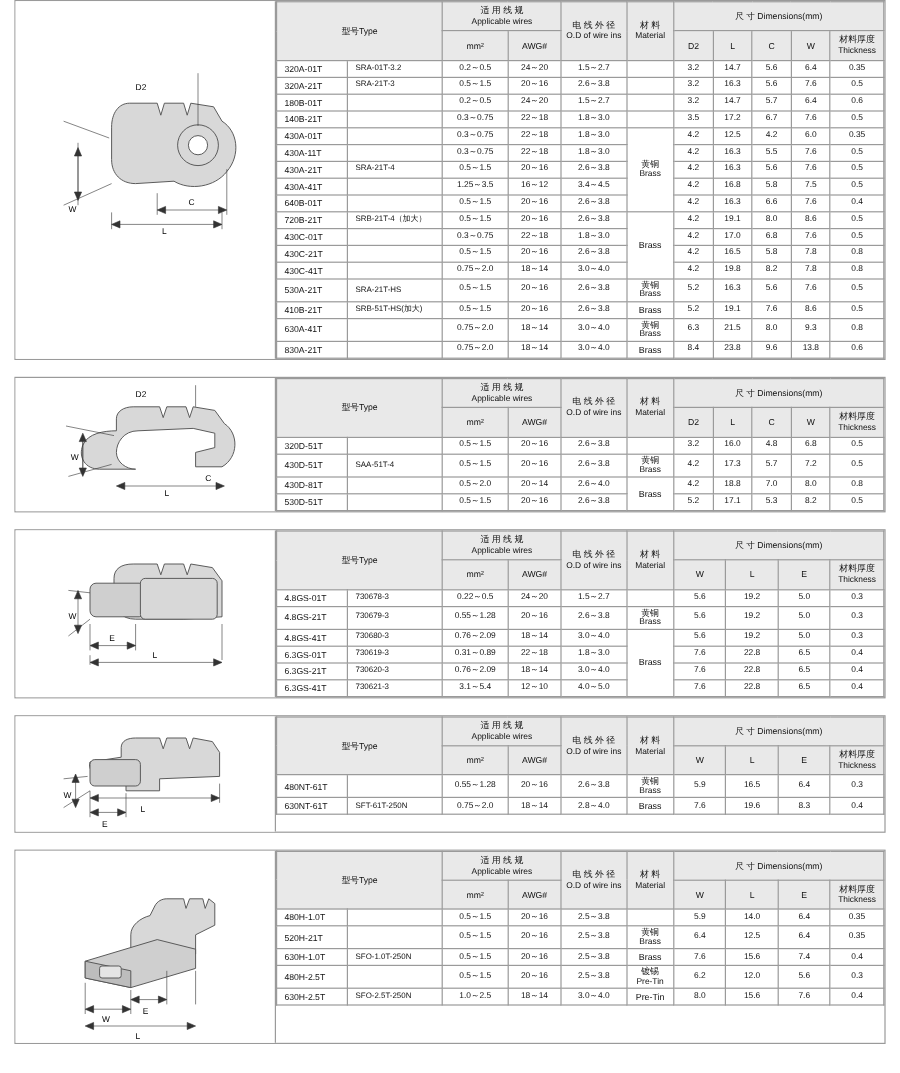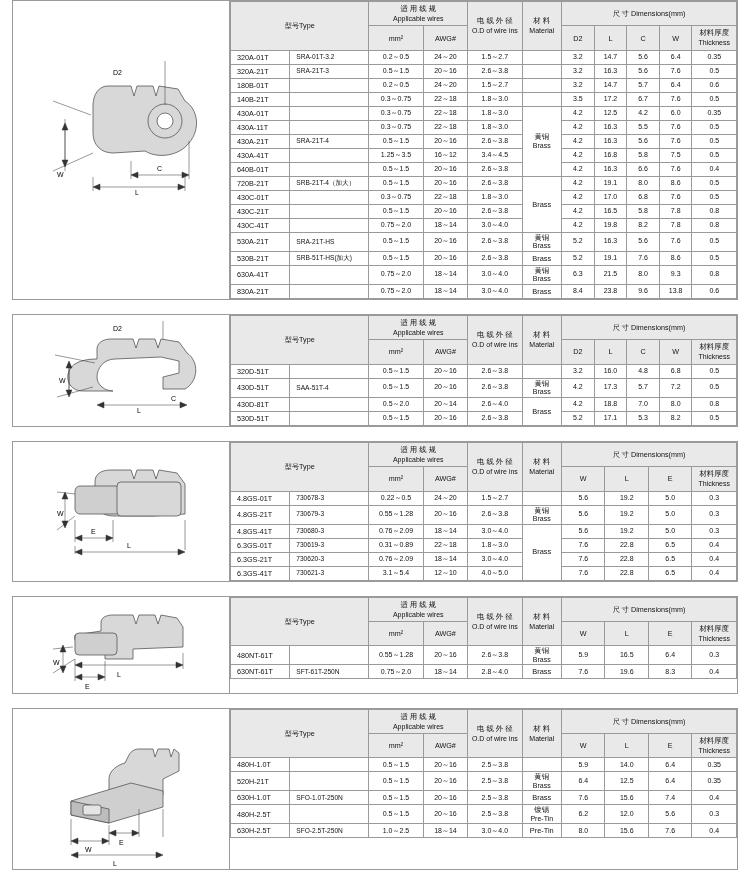--- a/index.html
+++ b/index.html
@@ -322,21 +322,21 @@
                 <div class="cn">黄铜</div>
                 <div class="en">Brass</div>
               </td>
               <td class="val">5.2</td>
               <td class="val">16.3</td>
               <td class="val">5.6</td>
               <td class="val">7.6</td>
               <td class="val">0.5</td>
             </tr>
             <tr>
-              <td class="type-col">530B-21T</td>
+              <td class="type-col">410B-21T</td>
               <td class="type-col small">SRB-51T-HS(加大)</td>
               <td class="val">0.5～1.5</td>
               <td class="val">20～16</td>
               <td class="val">2.6～3.8</td>
               <td rowspan="1">
                 <div class="cn">Brass</div>
                 <div class="en"></div>
               </td>
               <td class="val">5.2</td>
               <td class="val">19.1</td>

